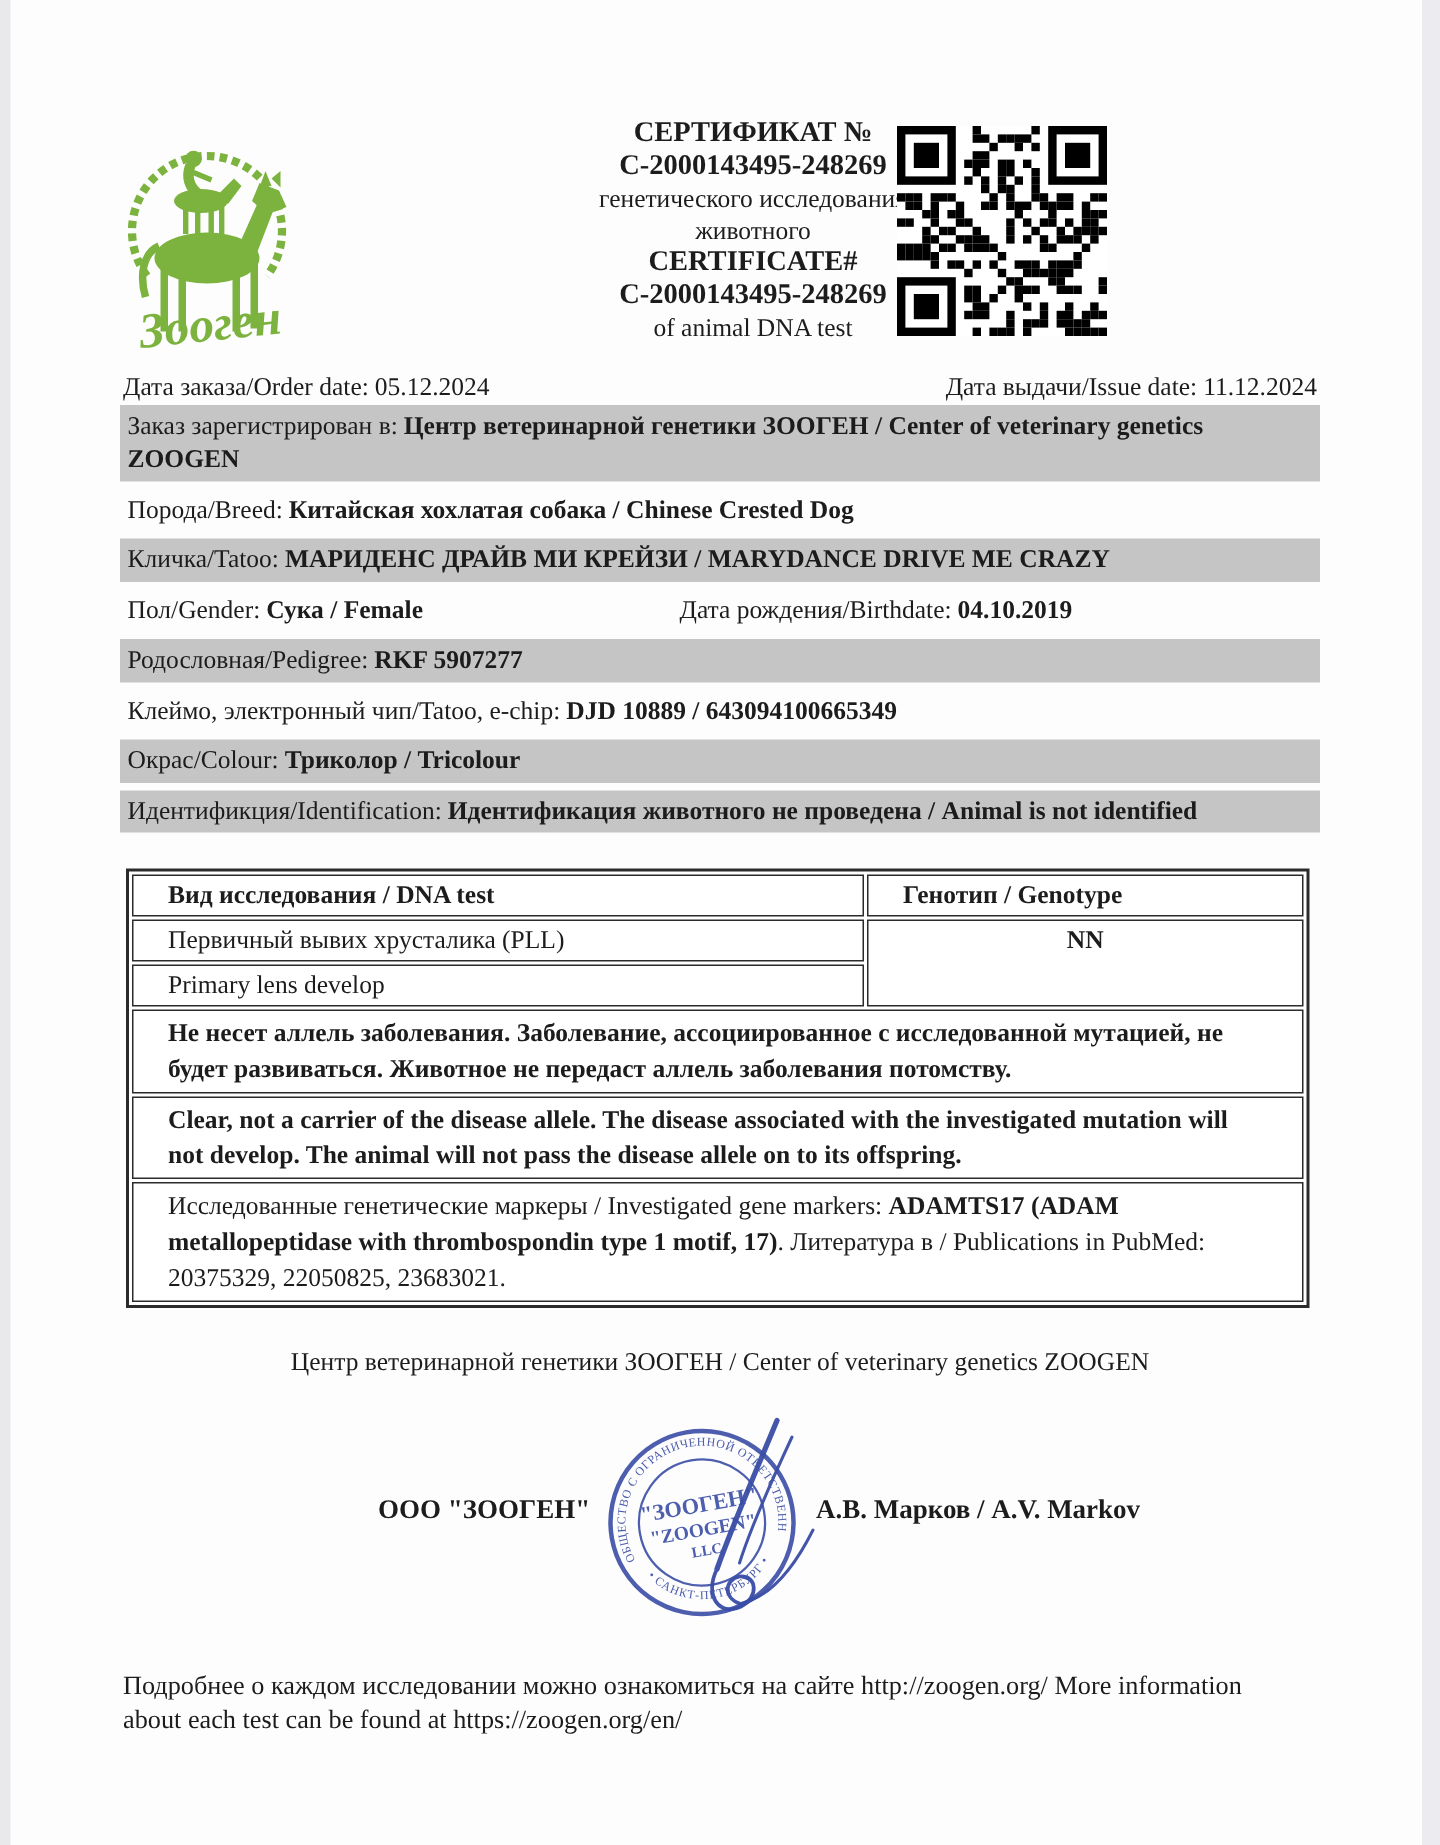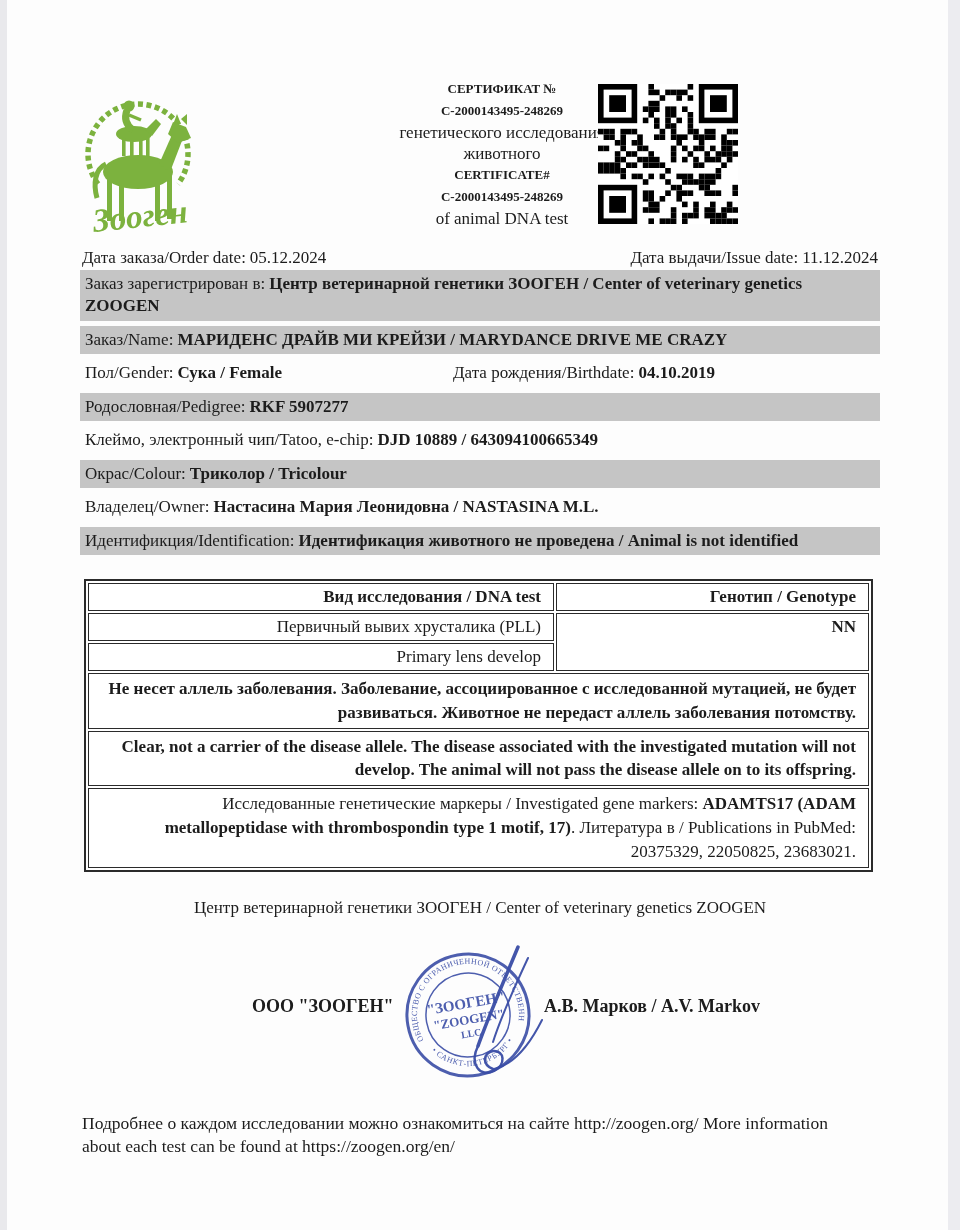--- a/index.html
+++ b/index.html
@@ -10,38 +10,38 @@
   }
   .edge{position:absolute;top:0;height:100%;}
   .edge.left{left:0;width:7px;background:#e9e9ec;}
   .edge.right{right:0;width:12px;background:#ececf0;}
   .content{position:absolute;left:80px;top:72px;width:800px;}
 
   
   .hdr{position:relative;height:172px;}
   .logo{position:absolute;left:2px;top:0;}
   .certblock{position:absolute;left:248px;top:6px;width:348px;text-align:center;}
-  .certblock .bl{font-weight:bold;font-size:13px;line-height:22px;}
+  .certblock .bl{font-weight:bold;font-size:19px;line-height:22px;}
   .certblock .rl{font-size:17px;line-height:21px;}
   .qr{position:absolute;left:518px;top:12px;width:140px;height:140px;}
 
   
   .dates{display:flex;justify-content:space-between;font-size:17px;margin-top:4px;padding:0 2px;height:22px;}
 
   
   .row{font-size:17px;line-height:1.32;padding:3px 5px;margin-bottom:5px;position:relative;}
   .gray{background:#c5c5c5;}
   .b{font-weight:bold;}
   .lbl{margin-right:4px;}
   .pair2{position:absolute;left:373px;top:3px;}
 
   
   table.result{width:789px;margin:24px 0 0 4px;border-collapse:separate;border-spacing:2px;
     border:2px solid #2b2b2b;background:#fff;}
-  table.result td{border:1px solid #2b2b2b;font-size:17px;padding:3px 12px;background:#fff;vertical-align:top;text-align:right;}
+  table.result td{border:1px solid #2b2b2b;font-size:17px;padding:3px 23px;background:#fff;vertical-align:top;}
   td.c1{width:440px;}
   td.hd{font-weight:bold;}
   td.big{font-size:20px;padding:7px 8px;}
   td.geno{text-align:center;vertical-align:middle;font-size:30px;font-weight:bold;}
   td.para{line-height:1.4;padding:5px 9px;}
 
   
   .orgline{text-align:center;font-size:17px;margin-top:26px;height:22px;}
   .sigrow{position:relative;height:168px;margin-top:24px;}
   .company{position:absolute;left:172px;top:52px;font-size:18px;font-weight:bold;}
@@ -322,40 +322,40 @@
       <span class="lbl">Дата заказа/Order date:</span><span>05.12.2024</span>
     </div>
     <div>
       <span class="lbl">Дата выдачи/Issue date:</span><span>11.12.2024</span>
     </div>
   </div>
 
   <div class="row gray">
     <span class="lbl">Заказ зарегистрирован в:</span><span class="b">Центр ветеринарной генетики ЗООГЕН / Center of veterinary genetics ZOOGEN</span>
   </div>
+  <div class="row">
+    <span class="lbl">Порода/Breed:</span><span class="b">Китайская хохлатая собака / Chinese Crested Dog</span>
+  </div>
   <div class="row gray">
-    <span class="lbl">Заказ/Name:</span><span class="b">МАРИДЕНС ДРАЙВ МИ КРЕЙЗИ / MARYDANCE DRIVE ME CRAZY</span>
+    <span class="lbl">Кличка/Tatoo:</span><span class="b">МАРИДЕНС ДРАЙВ МИ КРЕЙЗИ / MARYDANCE DRIVE ME CRAZY</span>
   </div>
   <div class="row">
     <span class="lbl">Пол/Gender:</span><span class="b">Сука / Female</span>
     <span class="pair2">
       <span class="lbl">Дата рождения/Birthdate:</span><span class="b">04.10.2019</span>
     </span>
   </div>
   <div class="row gray">
     <span class="lbl">Родословная/Pedigree:</span><span class="b">RKF 5907277</span>
   </div>
   <div class="row">
     <span class="lbl">Клеймо, электронный чип/Tatoo, e-chip:</span><span class="b">DJD 10889 / 643094100665349</span>
   </div>
   <div class="row gray">
     <span class="lbl">Окрас/Colour:</span><span class="b">Триколор / Tricolour</span>
-  </div>
-  <div class="row">
-    <span class="lbl">Владелец/Owner:</span><span class="b">Настасина Мария Леонидовна / NASTASINA M.L.</span>
   </div>
   <div class="row gray">
     <span class="lbl">Идентификция/Identification:</span><span class="b">Идентификация животного не проведена / Animal is not identified</span>
   </div>
 
   <table class="result">
     <tbody>
         <tr>
       <td class="c1 hd">Вид исследования / DNA test</td>
       <td class="hd">Генотип / Genotype</td>

